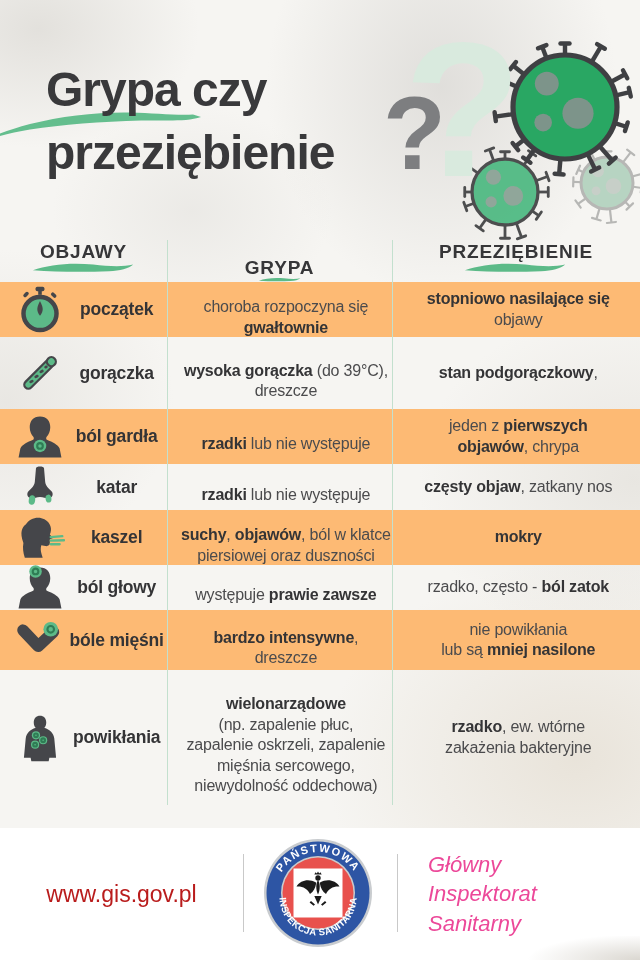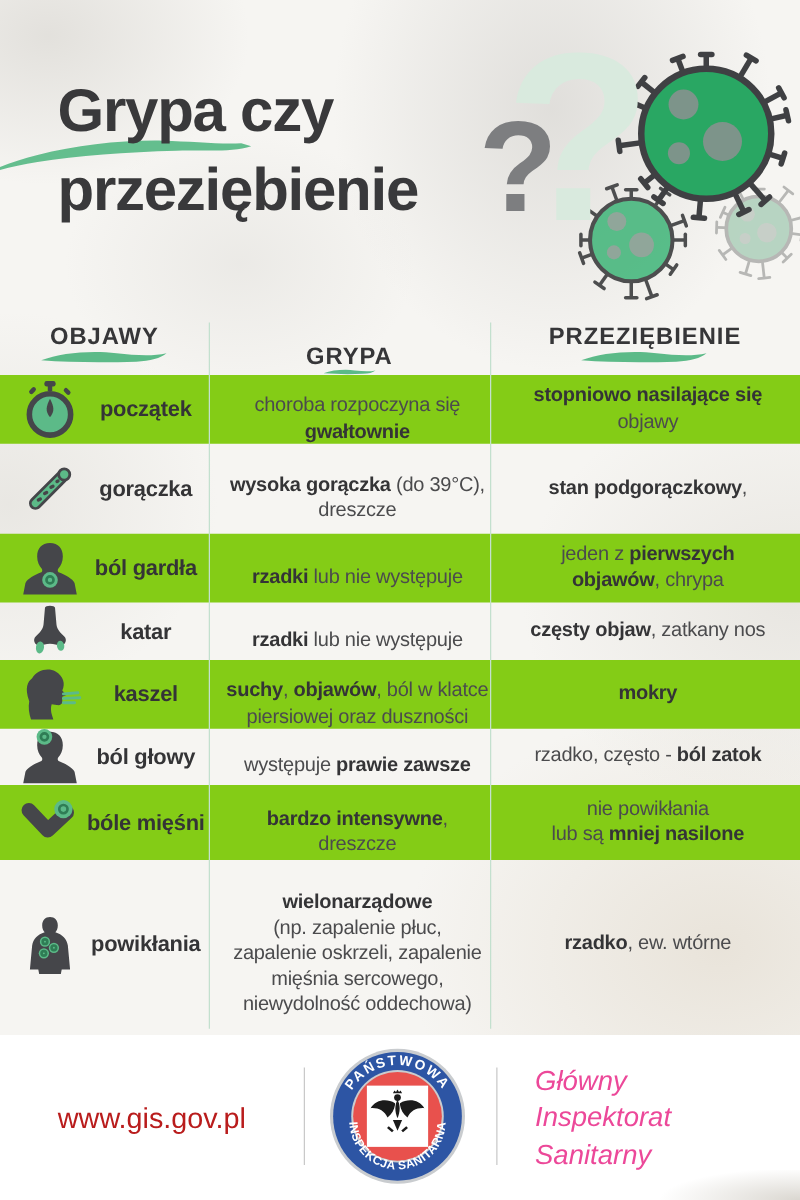--- a/index.html
+++ b/index.html
@@ -18,30 +18,30 @@
   .decor-svg{position:absolute;left:0;top:0;z-index:1;}
   .q-pale{position:absolute;left:404px;top:14px;z-index:1;font-size:192px;line-height:1;
           font-weight:800;color:#d9eade;}
   .q-dark{position:absolute;left:383px;top:82px;z-index:3;font-size:103px;line-height:1;
           font-weight:800;color:#7d7e80;}
   .title{position:absolute;left:46px;top:66px;z-index:3;font-weight:800;color:#39393b;
          font-size:48px;line-height:1;letter-spacing:-1px;}
   .title .l2{margin-top:15px;}
   .brush{position:absolute;left:-10px;top:106px;z-index:2;}
   
-  .table{position:absolute;left:0;top:258px;width:640px;height:565px;z-index:2;}
+  .table{position:absolute;left:0;top:240px;width:640px;height:565px;z-index:2;}
   .vline{position:absolute;top:0;bottom:0;width:1px;background:#c3e0ce;}
   .vline.v1{left:167px;} .vline.v2{left:392px;}
   .thead{display:flex;height:42px;}
   .th{display:flex;flex-direction:column;align-items:center;padding-top:1px;}
   .th .hl{font-size:19px;font-weight:800;letter-spacing:.8px;color:#363638;}
   .th svg{margin-top:-2px;}
   .c1{width:167px;} .c2{width:225px;margin-top:16px;} .c3{width:248px;}
   .row{display:flex;}
-  .row.shade{background:#84cc16;}
+  .row.shade{background:#fdba74;}
   .cell{display:flex;align-items:center;justify-content:center;text-align:center;
         font-size:16px;line-height:1.28;letter-spacing:-.2px;color:#4b4b4d;padding:2px;}
   .cell b{color:#343436;}
   .labelcell{justify-content:flex-start;padding-left:12px;}
   .labelcell .ic{flex:0 0 56px;display:flex;align-items:center;justify-content:center;}
   .labelcell .lab{flex:1;text-align:center;font-size:17.5px;font-weight:700;color:#343436;
                   letter-spacing:-.2px;padding-right:8px;}
   
   .footer{position:absolute;left:0;top:828px;width:640px;height:132px;background:#fff;z-index:2;}
   .f-url{position:absolute;left:0;top:0;width:243px;height:100%;display:flex;align-items:center;
@@ -415,21 +415,21 @@
                 <circle cx="22.5" cy="35.5" r="4.6" fill="#5cba88"></circle>
                 <circle cx="22.5" cy="35.5" r="2.07" fill="none" stroke="#2f7d55" stroke-width="2.4"></circle>
               </svg>
             </span>
             <div class="lab">powikłania</div>
           </div>
           <div class="cell c2">
             <div><b>wielonarządowe</b><br><span>(np. zapalenie płuc,</span><br><span>zapalenie oskrzeli, zapalenie</span><br><span>mięśnia sercowego,</span><br><span>niewydolność oddechowa)</span></div>
           </div>
           <div class="cell c3">
-            <div><b>rzadko</b><span>, ew. wtórne</span><br></div>
+            <div><b>rzadko</b><span>, ew. wtórne</span><br><span>zakażenia bakteryjne</span></div>
           </div>
         </div>
       </div>
   </div>
 
   <div class="footer">
     <div class="f-url">www.gis.gov.pl</div>
     <div class="f-div d1"></div>
     <div class="f-div d2"></div>
     <svg class="f-logo" width="112" height="112" viewBox="0 0 112 112">

